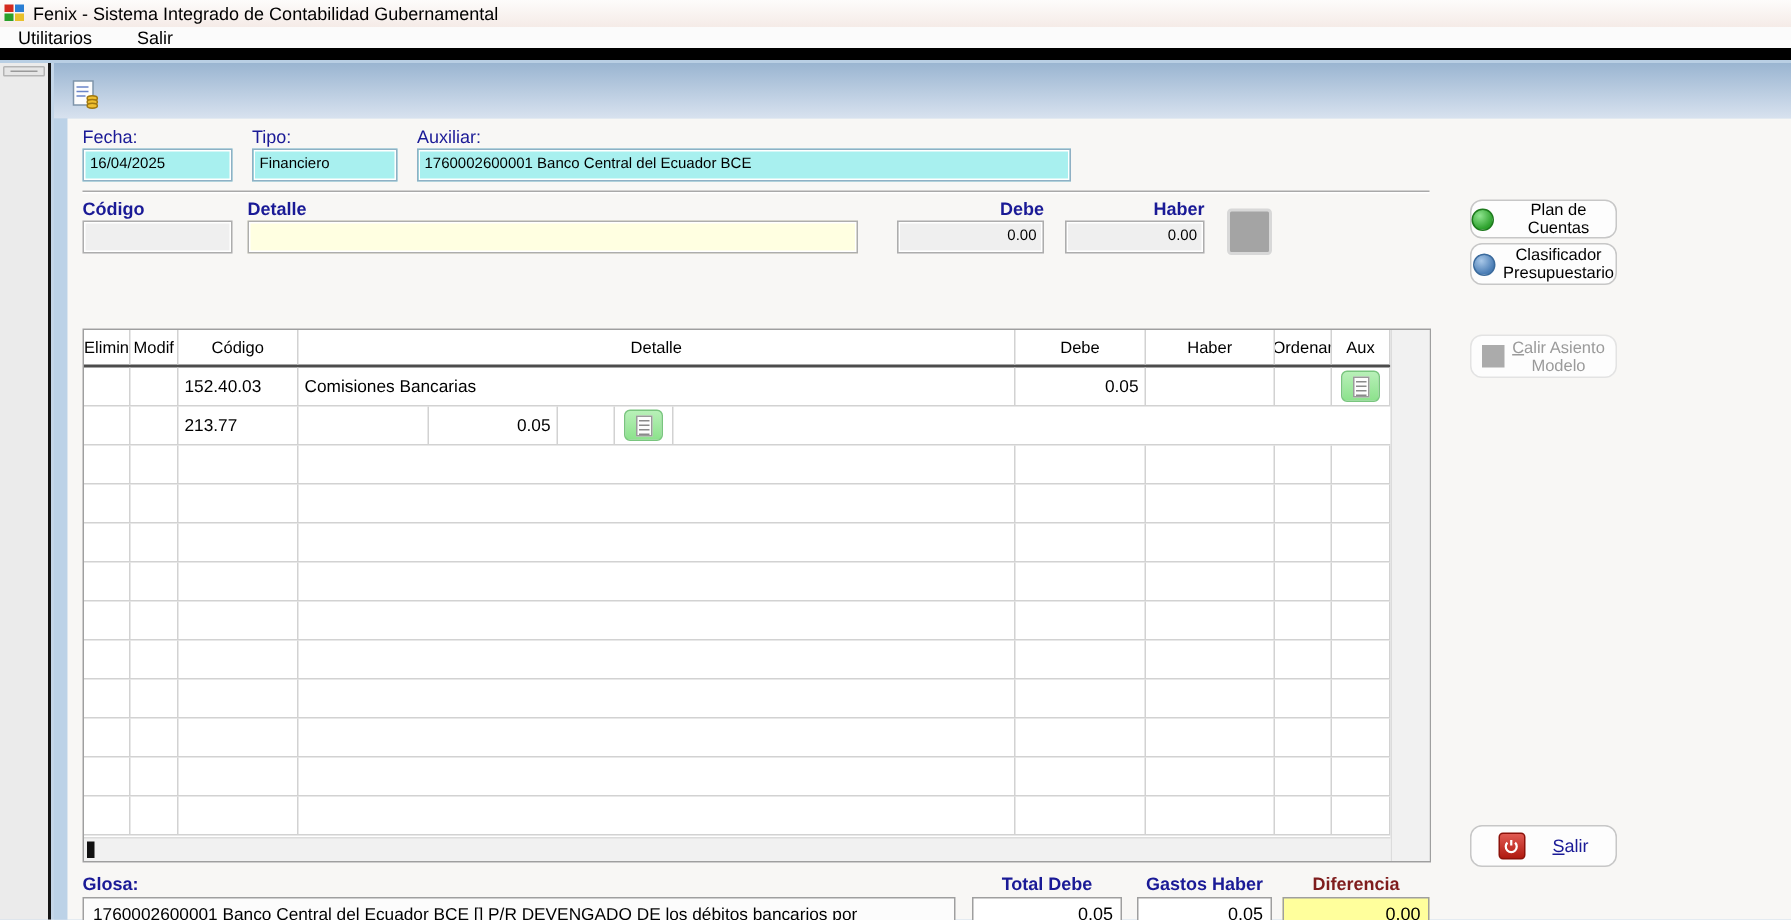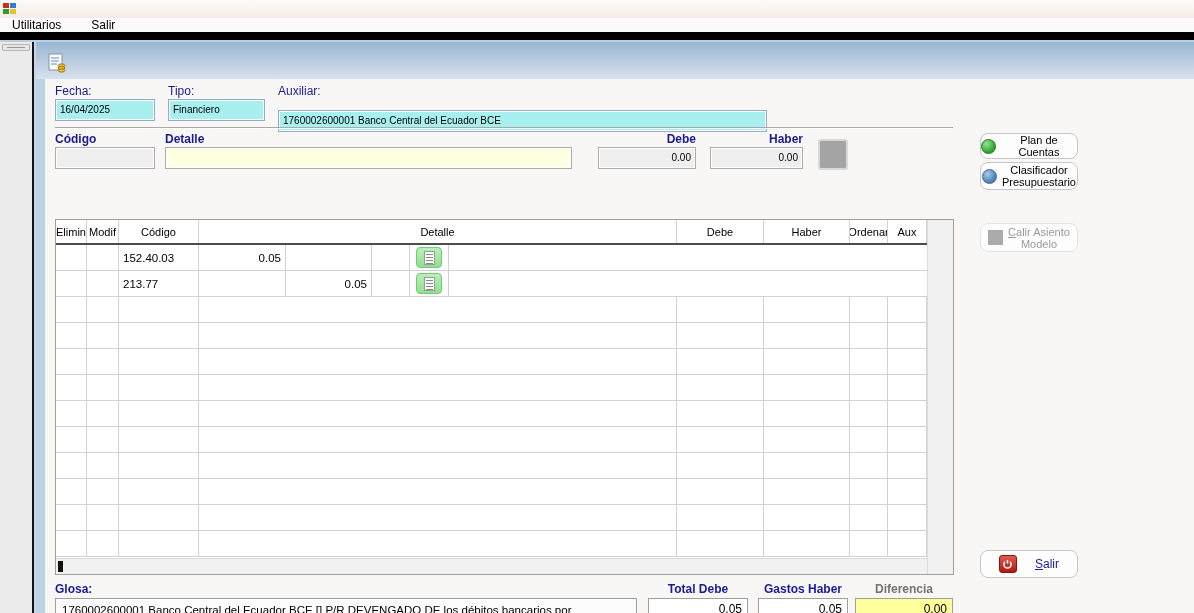--- a/index.html
+++ b/index.html
@@ -80,34 +80,35 @@
     background:linear-gradient(#e05a52,#b01a10); border:1px solid #8c120a;
     display:flex; align-items:center; justify-content:center; }
 
   
   .glosa-box { position:absolute; top:519px; left:10px; width:582px; height:52px;
     border:1px solid #9f9f9f; background:#fcfcfc; font-size:11.5px; line-height:14px;
     padding:4px 6px; color:#000; }
   .tot-field { position:absolute; top:519px; height:22px; border:1px solid #9f9f9f; background:#ffffff;
     font-size:12px; line-height:20px; text-align:right; padding:0 5px; }
   .tot-field.diff { background:#ffff9c; }
-  .lbl.red { color:#737373; font-weight:bold; }
+  .lbl.red { color:#7f1d1d; font-weight:bold; }
 </style>
 </head>
 <body>
 
 <div id="app">
 
   <div class="titlebar">
     <span class="win-icon">
       <span class="q" style="left:0;top:0;background:#d42a1e;"></span>
       <span class="q" style="left:7px;top:0;background:#2a7ed4;"></span>
       <span class="q" style="left:0;top:6px;background:#2aa02a;"></span>
       <span class="q" style="left:7px;top:6px;background:#e8c02a;"></span>
     </span>
+    <span class="title-text">Fenix - Sistema Integrado de Contabilidad Gubernamental</span>
   </div>
 
   <div class="menubar">
     <span class="menu-item">Utilitarios</span>
     <span class="menu-item">Salir</span>
   </div>
 
   <div class="main">
     <div class="top-band"></div>
     <div class="left-strip">
@@ -125,21 +126,21 @@
       <ellipse cx="15.5" cy="18.5" rx="3.4" ry="1.6" fill="#f0c030" stroke="#a07810"></ellipse>
     </svg>
 
     <div class="panel">
 
       <div class="lbl" style="left:10px; top:5px;">Fecha:</div>
       <div class="lbl" style="left:123px; top:5px;">Tipo:</div>
       <div class="lbl" style="left:233px; top:5px;">Auxiliar:</div>
       <div class="field" style="left:10px; top:20px; width:100px;">16/04/2025</div>
       <div class="field" style="left:123px; top:20px; width:97px;">Financiero</div>
-      <div class="field" style="left:233px; top:31px; width:489px;">1760002600001  Banco Central del Ecuador BCE</div>
+      <div class="field" style="left:233px; top:20px; width:436px;">1760002600001  Banco Central del Ecuador BCE</div>
 
       <div class="sep-line" style="left:10px; top:48px;"></div>
 
       <div class="lbl b" style="left:10px; top:53px;">Código</div>
       <div class="lbl b" style="left:120px; top:53px;">Detalle</div>
       <div class="lbl b" style="left:585px; top:53px; width:66px; text-align:right;">Debe</div>
       <div class="lbl b" style="left:690px; top:53px; width:68px; text-align:right;">Haber</div>
       <div class="field gray" style="left:10px; top:68px; width:100px;"></div>
       <div class="field cream" style="left:120px; top:68px; width:407px;"></div>
       <div class="field gray num" style="left:553px; top:68px; width:98px;">0.00</div>
@@ -156,20 +157,21 @@
             <div class="gc c-debe">Debe</div>
             <div class="gc c-haber">Haber</div>
             <div class="gc c-ordenar">Ordenar</div>
             <div class="gc c-aux">Aux</div>
           </div>
 
           <div class="grow">
             <div class="gc c-elimin"></div>
             <div class="gc c-modif"></div>
             <div class="gc c-codigo">152.40.03</div>
+            <div class="gc c-detalle">Comisiones Bancarias</div>
             <div class="gc c-debe">0.05</div>
             <div class="gc c-haber"></div>
             <div class="gc c-ordenar"></div>
             <div class="gc c-aux">
               <div class="aux-btn">
                   <div class="doc-glyph"></div>
                 </div>
             </div>
           </div>
 

